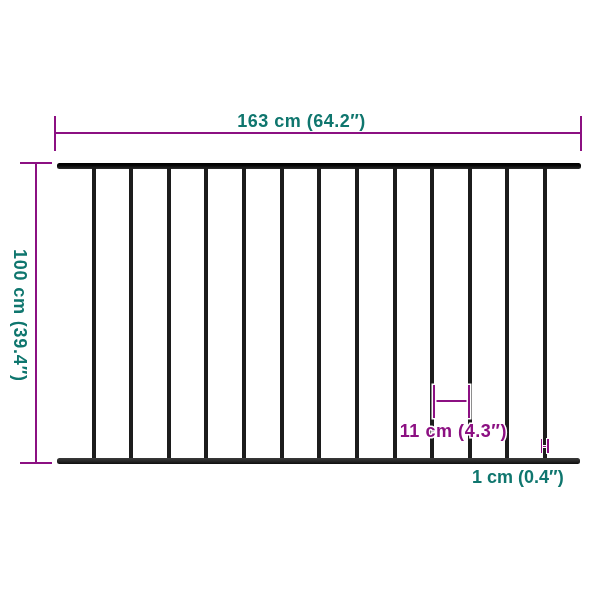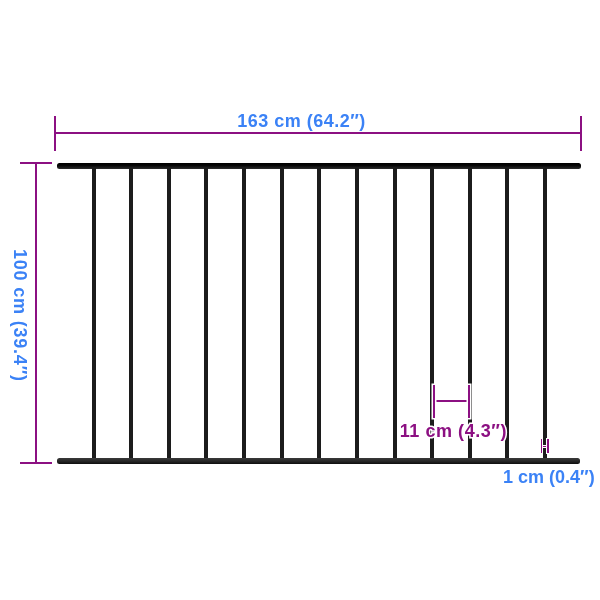--- a/index.html
+++ b/index.html
@@ -1,17 +1,17 @@
 <!DOCTYPE html>
 <html><head>
 <meta charset="utf-8">
 <style>
   html,body{margin:0;padding:0}
   .page{position:relative;width:600px;height:540px;background:#ffffff;overflow:hidden;
-        font-family:"Liberation Sans",sans-serif;font-weight:bold;color:#3b82f6}
+        font-family:"Liberation Sans",sans-serif;font-weight:bold;color:#0f766e}
   .abs{position:absolute}
 </style>
 </head>
 <body>
 <div class="page">
 
   <div class="abs" style="left:55px;top:131.5px;width:526px;height:2px;background:#8C1082"></div>
 
   <div class="abs" style="left:54.3px;top:116px;width:2px;height:34.5px;background:#8C1082"></div>
 
@@ -68,15 +68,15 @@
   <svg class="abs" id="gaplbl" style="left:380px;top:415px" width="150" height="32" viewBox="0 0 150 32">
     <text x="73.4" y="22" text-anchor="middle" font-family="Liberation Sans, sans-serif" font-weight="bold" font-size="18" letter-spacing="0.55" fill="#8C1082" stroke="#ffffff" stroke-width="3" paint-order="stroke">11 cm (4.3″)</text>
   </svg>
 
   <div class="abs" style="left:542.5px;top:445.6px;width:5px;height:1.8px;background:#8C1082;box-shadow:0 0 0 1px #ffffff"></div>
 
   <div class="abs" style="left:541px;top:439.3px;width:1.4px;height:14px;background:#8C1082;box-shadow:0 0 0 1px #ffffff"></div>
 
   <div class="abs" style="left:547.4px;top:439.3px;width:1.4px;height:14px;background:#8C1082;box-shadow:0 0 0 1px #ffffff"></div>
 
-  <div class="abs" id="cmlbl" style="left:503px;top:466.5px;font-size:18px;white-space:nowrap">1&nbsp;cm&nbsp;(0.4″)</div>
+  <div class="abs" id="cmlbl" style="left:472px;top:466.5px;font-size:18px;white-space:nowrap">1&nbsp;cm&nbsp;(0.4″)</div>
 
 </div>
 
 </body></html>

